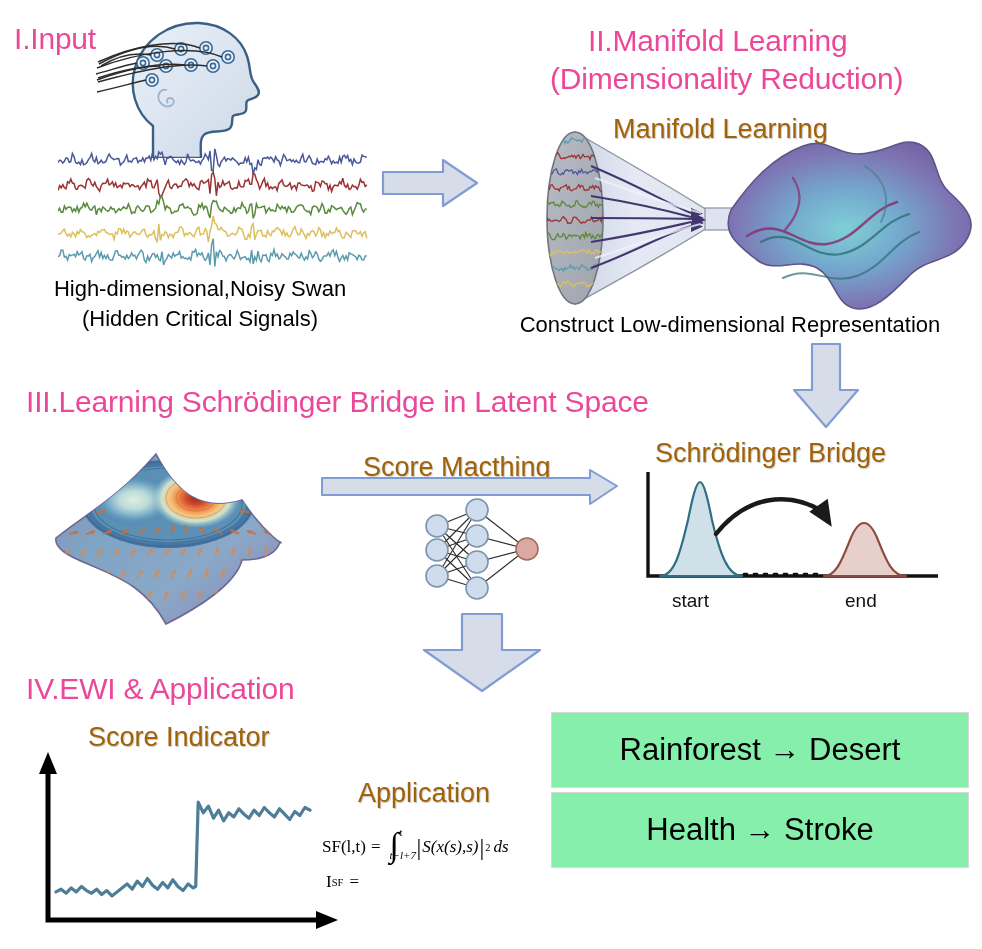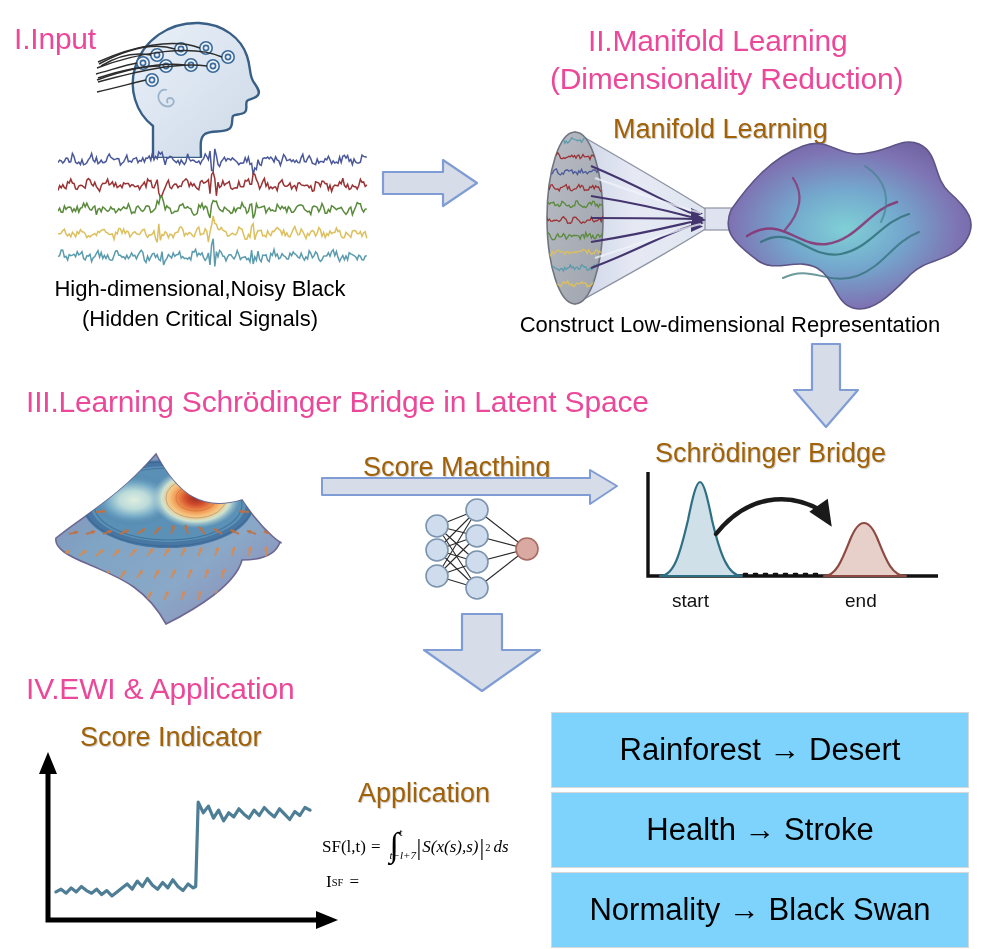--- a/index.html
+++ b/index.html
@@ -21,21 +21,21 @@
   }
   .caption{
     font-size:22px;color:#000;white-space:nowrap;text-align:center;
   }
   .small-label{font-size:19px;color:#111;white-space:nowrap;}
 
   
   .app-box{
     border:1px solid #d8d8d8;
     display:flex;align-items:center;justify-content:center;
-    font-size:31px;color:#000;background:#7dd3fc;
+    font-size:31px;color:#000;background:#86efac;
     box-sizing:border-box;
   }
 
   
   .formula{
     font-family:"Liberation Serif", serif;
     color:#000;
   }
   .frm-line{display:flex;align-items:center;white-space:nowrap;}
   .f-it{font-style:italic;}
@@ -114,21 +114,21 @@
   <div class="abs" style="left:58px;top:140px;width:310px;height:135px;">
     <svg id="eegsvg" width="310" height="135" viewBox="0 0 310 135">
         <path d="M0.0 22.6 L1.6 20.1 L3.2 20.9 L4.8 23.1 L6.4 21.3 L8.0 18.0 L9.6 18.2 L11.2 22.3 L12.8 21.7 L14.4 13.4 L16.0 16.5 L17.6 22.4 L19.2 23.6 L20.8 22.1 L22.4 24.5 L24.0 19.7 L25.6 24.7 L27.2 24.2 L28.8 22.7 L30.4 19.6 L32.0 17.7 L33.6 13.6 L35.2 20.2 L36.8 22.0 L38.4 17.4 L40.0 23.7 L41.6 22.5 L43.2 20.2 L44.8 22.6 L46.4 22.5 L48.0 21.5 L49.6 16.7 L51.2 14.1 L52.8 17.3 L54.4 18.3 L56.0 19.6 L57.6 19.1 L59.2 18.5 L60.8 18.7 L62.4 25.1 L64.0 23.2 L65.6 22.1 L67.2 18.8 L68.8 15.2 L70.4 21.7 L72.0 21.1 L73.6 22.1 L75.2 19.0 L76.8 18.4 L78.4 17.8 L80.0 22.6 L81.6 20.4 L83.2 21.2 L84.8 17.8 L86.4 21.9 L88.0 18.1 L89.6 18.2 L91.2 16.0 L92.8 20.3 L94.4 12.8 L96.0 19.7 L97.6 16.4 L99.2 18.7 L100.8 11.9 L102.4 14.1 L104.0 12.3 L105.6 18.5 L107.2 24.8 L108.8 18.5 L110.4 18.1 L112.0 16.4 L113.6 16.8 L115.2 19.8 L116.8 21.1 L118.4 22.7 L120.0 20.5 L121.6 24.2 L123.2 20.0 L124.8 22.5 L126.4 24.5 L128.0 21.8 L129.6 13.8 L131.2 19.0 L132.8 21.1 L134.4 20.0 L136.0 20.5 L137.6 22.0 L139.2 22.5 L140.8 21.0 L142.4 24.1 L144.0 20.4 L145.6 18.7 L147.2 13.9 L148.8 16.5 L150.4 19.7 L152.0 11.0 L153.6 30.4 L155.2 31.0 L156.8 8.9 L158.4 15.6 L160.0 24.4 L161.6 26.4 L163.2 21.7 L164.8 19.6 L166.4 17.3 L168.0 20.9 L169.6 18.6 L171.2 19.0 L172.8 20.1 L174.4 17.9 L176.0 19.4 L177.6 20.7 L179.2 22.3 L180.8 24.7 L182.4 23.0 L184.0 23.3 L185.6 22.8 L187.2 17.8 L188.8 21.9 L190.4 17.3 L192.0 24.4 L193.6 23.5 L195.2 34.7 L196.8 28.0 L198.4 29.5 L200.0 19.7 L201.6 24.4 L203.2 25.3 L204.8 18.5 L206.4 17.8 L208.0 18.3 L209.6 17.0 L211.2 18.8 L212.8 17.1 L214.4 19.0 L216.0 22.0 L217.6 16.7 L219.2 19.9 L220.8 20.8 L222.4 25.3 L224.0 20.2 L225.6 14.6 L227.2 16.6 L228.8 20.6 L230.4 20.1 L232.0 19.3 L233.6 21.6 L235.2 19.9 L236.8 22.3 L238.4 20.3 L240.0 22.6 L241.6 22.7 L243.2 17.6 L244.8 14.3 L246.4 21.6 L248.0 21.9 L249.6 18.3 L251.2 15.7 L252.8 18.8 L254.4 23.3 L256.0 23.9 L257.6 24.7 L259.2 19.0 L260.8 23.1 L262.4 21.5 L264.0 21.5 L265.6 22.2 L267.2 18.7 L268.8 19.8 L270.4 16.3 L272.0 19.8 L273.6 23.7 L275.2 20.8 L276.8 23.1 L278.4 22.2 L280.0 23.2 L281.6 17.1 L283.2 22.5 L284.8 16.2 L286.4 15.3 L288.0 18.1 L289.6 15.6 L291.2 21.3 L292.8 19.5 L294.4 24.6 L296.0 19.0 L297.6 21.9 L299.2 23.0 L300.8 23.0 L302.4 22.2 L304.0 15.1 L305.6 16.4 L307.2 16.8 L308.8 17.4 " fill="none" stroke="#4a5899" stroke-width="1.5"></path>
         <path d="M0.0 50.5 L1.6 45.7 L3.2 47.8 L4.8 44.6 L6.4 47.7 L8.0 48.8 L9.6 41.9 L11.2 43.1 L12.8 39.1 L14.4 43.0 L16.0 43.4 L17.6 49.0 L19.2 49.4 L20.8 46.0 L22.4 45.3 L24.0 45.5 L25.6 46.9 L27.2 48.2 L28.8 40.2 L30.4 38.6 L32.0 40.0 L33.6 44.4 L35.2 45.9 L36.8 42.2 L38.4 46.7 L40.0 48.8 L41.6 51.3 L43.2 45.7 L44.8 43.2 L46.4 43.4 L48.0 42.9 L49.6 39.2 L51.2 44.9 L52.8 44.0 L54.4 41.8 L56.0 46.3 L57.6 42.9 L59.2 47.5 L60.8 46.4 L62.4 45.1 L64.0 47.8 L65.6 42.9 L67.2 43.9 L68.8 43.4 L70.4 43.5 L72.0 46.6 L73.6 44.8 L75.2 44.9 L76.8 46.7 L78.4 46.5 L80.0 45.7 L81.6 49.5 L83.2 46.2 L84.8 44.5 L86.4 42.1 L88.0 47.0 L89.6 39.1 L91.2 41.2 L92.8 40.5 L94.4 47.4 L96.0 47.8 L97.6 43.7 L99.2 39.7 L100.8 52.9 L102.4 57.3 L104.0 55.3 L105.6 51.0 L107.2 47.4 L108.8 43.3 L110.4 40.3 L112.0 47.4 L113.6 48.6 L115.2 45.5 L116.8 44.1 L118.4 44.3 L120.0 47.6 L121.6 46.0 L123.2 46.4 L124.8 41.7 L126.4 40.5 L128.0 38.9 L129.6 40.6 L131.2 46.5 L132.8 42.7 L134.4 45.8 L136.0 43.9 L137.6 46.7 L139.2 48.6 L140.8 49.7 L142.4 41.7 L144.0 40.5 L145.6 43.1 L147.2 42.5 L148.8 41.4 L150.4 39.7 L152.0 53.6 L153.6 34.4 L155.2 32.2 L156.8 38.6 L158.4 55.8 L160.0 42.2 L161.6 47.4 L163.2 46.1 L164.8 40.8 L166.4 45.1 L168.0 43.7 L169.6 42.9 L171.2 41.6 L172.8 48.1 L174.4 49.4 L176.0 48.1 L177.6 47.8 L179.2 48.0 L180.8 41.5 L182.4 46.6 L184.0 46.8 L185.6 46.8 L187.2 40.3 L188.8 41.1 L190.4 39.1 L192.0 44.3 L193.6 44.3 L195.2 33.7 L196.8 34.4 L198.4 39.6 L200.0 42.9 L201.6 48.9 L203.2 45.5 L204.8 41.4 L206.4 38.5 L208.0 46.3 L209.6 43.0 L211.2 48.8 L212.8 46.8 L214.4 48.6 L216.0 47.2 L217.6 46.8 L219.2 50.6 L220.8 43.5 L222.4 41.9 L224.0 39.9 L225.6 44.8 L227.2 46.2 L228.8 46.3 L230.4 45.1 L232.0 43.0 L233.6 48.9 L235.2 46.4 L236.8 45.5 L238.4 49.7 L240.0 43.1 L241.6 42.9 L243.2 44.9 L244.8 45.3 L246.4 45.7 L248.0 45.3 L249.6 45.3 L251.2 47.7 L252.8 45.8 L254.4 51.2 L256.0 50.6 L257.6 41.8 L259.2 42.4 L260.8 43.1 L262.4 46.4 L264.0 41.1 L265.6 41.4 L267.2 43.7 L268.8 43.5 L270.4 49.7 L272.0 45.3 L273.6 51.4 L275.2 46.7 L276.8 45.1 L278.4 45.4 L280.0 45.8 L281.6 41.8 L283.2 43.9 L284.8 38.2 L286.4 45.3 L288.0 47.3 L289.6 44.3 L291.2 49.4 L292.8 48.7 L294.4 45.1 L296.0 46.8 L297.6 46.5 L299.2 49.1 L300.8 45.5 L302.4 39.3 L304.0 42.3 L305.6 41.9 L307.2 46.4 L308.8 44.9 " fill="none" stroke="#9b3234" stroke-width="1.5"></path>
         <path d="M0.0 71.2 L1.6 68.2 L3.2 72.3 L4.8 72.2 L6.4 65.9 L8.0 69.4 L9.6 67.5 L11.2 67.1 L12.8 67.5 L14.4 71.8 L16.0 68.8 L17.6 71.3 L19.2 66.5 L20.8 72.1 L22.4 68.2 L24.0 67.6 L25.6 63.2 L27.2 66.9 L28.8 63.1 L30.4 66.8 L32.0 69.7 L33.6 70.2 L35.2 67.2 L36.8 66.0 L38.4 74.8 L40.0 69.2 L41.6 68.4 L43.2 71.7 L44.8 67.0 L46.4 68.2 L48.0 70.0 L49.6 71.4 L51.2 70.3 L52.8 67.0 L54.4 69.2 L56.0 68.8 L57.6 72.7 L59.2 71.0 L60.8 68.6 L62.4 70.3 L64.0 68.7 L65.6 66.9 L67.2 68.2 L68.8 68.6 L70.4 64.0 L72.0 68.1 L73.6 73.4 L75.2 72.2 L76.8 72.7 L78.4 67.2 L80.0 66.0 L81.6 68.1 L83.2 70.5 L84.8 71.4 L86.4 69.6 L88.0 66.2 L89.6 65.7 L91.2 66.6 L92.8 72.4 L94.4 71.6 L96.0 69.9 L97.6 68.2 L99.2 60.9 L100.8 63.8 L102.4 56.4 L104.0 56.7 L105.6 62.2 L107.2 69.6 L108.8 65.9 L110.4 67.5 L112.0 68.2 L113.6 73.4 L115.2 72.9 L116.8 71.3 L118.4 71.5 L120.0 70.8 L121.6 65.4 L123.2 65.0 L124.8 63.8 L126.4 67.8 L128.0 67.9 L129.6 66.8 L131.2 68.2 L132.8 68.7 L134.4 73.0 L136.0 75.2 L137.6 74.6 L139.2 73.4 L140.8 64.9 L142.4 67.4 L144.0 63.5 L145.6 69.1 L147.2 66.2 L148.8 67.3 L150.4 73.8 L152.0 77.9 L153.6 64.4 L155.2 60.6 L156.8 61.5 L158.4 61.2 L160.0 66.4 L161.6 69.4 L163.2 70.7 L164.8 71.6 L166.4 67.2 L168.0 68.5 L169.6 70.2 L171.2 71.1 L172.8 73.3 L174.4 72.8 L176.0 67.9 L177.6 71.6 L179.2 68.4 L180.8 67.7 L182.4 68.4 L184.0 62.8 L185.6 66.6 L187.2 67.4 L188.8 73.2 L190.4 71.5 L192.0 64.6 L193.6 64.0 L195.2 78.3 L196.8 74.2 L198.4 63.8 L200.0 67.8 L201.6 67.6 L203.2 67.2 L204.8 66.4 L206.4 66.2 L208.0 72.9 L209.6 69.9 L211.2 67.9 L212.8 70.7 L214.4 69.8 L216.0 71.1 L217.6 71.2 L219.2 64.4 L220.8 66.9 L222.4 69.1 L224.0 66.4 L225.6 68.4 L227.2 67.3 L228.8 72.0 L230.4 66.7 L232.0 68.4 L233.6 72.2 L235.2 72.2 L236.8 70.3 L238.4 67.3 L240.0 65.7 L241.6 65.0 L243.2 65.0 L244.8 65.6 L246.4 69.3 L248.0 70.7 L249.6 71.8 L251.2 71.2 L252.8 74.5 L254.4 67.3 L256.0 66.1 L257.6 66.4 L259.2 67.4 L260.8 71.8 L262.4 68.9 L264.0 63.5 L265.6 66.9 L267.2 73.3 L268.8 73.2 L270.4 69.6 L272.0 71.8 L273.6 65.9 L275.2 66.6 L276.8 68.1 L278.4 69.8 L280.0 68.4 L281.6 68.3 L283.2 67.3 L284.8 70.2 L286.4 72.6 L288.0 74.3 L289.6 72.3 L291.2 68.4 L292.8 67.1 L294.4 74.7 L296.0 70.8 L297.6 67.0 L299.2 62.6 L300.8 63.7 L302.4 63.8 L304.0 69.5 L305.6 72.0 L307.2 69.1 L308.8 69.0 " fill="none" stroke="#5a8a3c" stroke-width="1.5"></path>
         <path d="M0.0 93.8 L1.6 94.0 L3.2 93.1 L4.8 90.6 L6.4 89.3 L8.0 93.8 L9.6 96.0 L11.2 93.9 L12.8 96.9 L14.4 92.2 L16.0 94.2 L17.6 96.9 L19.2 91.7 L20.8 93.8 L22.4 89.6 L24.0 91.8 L25.6 91.9 L27.2 93.8 L28.8 97.5 L30.4 95.7 L32.0 96.9 L33.6 95.4 L35.2 94.5 L36.8 93.4 L38.4 95.4 L40.0 91.3 L41.6 92.4 L43.2 90.4 L44.8 89.7 L46.4 89.5 L48.0 92.3 L49.6 92.9 L51.2 94.5 L52.8 94.2 L54.4 93.9 L56.0 99.4 L57.6 92.4 L59.2 93.8 L60.8 88.5 L62.4 88.6 L64.0 93.3 L65.6 89.1 L67.2 93.6 L68.8 91.1 L70.4 92.0 L72.0 97.0 L73.6 94.6 L75.2 92.7 L76.8 91.8 L78.4 93.5 L80.0 94.2 L81.6 94.4 L83.2 91.8 L84.8 89.7 L86.4 89.3 L88.0 95.0 L89.6 97.4 L91.2 94.8 L92.8 94.9 L94.4 94.0 L96.0 90.9 L97.6 98.8 L99.2 102.4 L100.8 83.8 L102.4 100.4 L104.0 94.6 L105.6 95.4 L107.2 91.8 L108.8 93.2 L110.4 97.8 L112.0 94.2 L113.6 94.6 L115.2 97.6 L116.8 93.3 L118.4 92.4 L120.0 92.1 L121.6 87.4 L123.2 86.8 L124.8 89.3 L126.4 95.9 L128.0 93.4 L129.6 94.7 L131.2 92.5 L132.8 93.3 L134.4 95.5 L136.0 96.7 L137.6 92.6 L139.2 88.5 L140.8 87.1 L142.4 94.8 L144.0 94.0 L145.6 93.9 L147.2 88.7 L148.8 91.3 L150.4 102.1 L152.0 91.8 L153.6 85.3 L155.2 76.0 L156.8 83.4 L158.4 84.3 L160.0 89.1 L161.6 89.9 L163.2 87.5 L164.8 90.1 L166.4 91.0 L168.0 91.8 L169.6 96.2 L171.2 95.8 L172.8 94.3 L174.4 93.2 L176.0 94.3 L177.6 94.9 L179.2 92.4 L180.8 87.1 L182.4 88.5 L184.0 89.0 L185.6 94.4 L187.2 99.2 L188.8 99.3 L190.4 94.5 L192.0 97.2 L193.6 86.0 L195.2 83.7 L196.8 99.8 L198.4 93.9 L200.0 90.6 L201.6 90.8 L203.2 90.3 L204.8 96.0 L206.4 95.4 L208.0 97.1 L209.6 90.9 L211.2 94.1 L212.8 95.7 L214.4 91.2 L216.0 91.6 L217.6 89.3 L219.2 87.6 L220.8 89.1 L222.4 90.3 L224.0 94.6 L225.6 90.2 L227.2 95.7 L228.8 92.9 L230.4 96.3 L232.0 96.9 L233.6 93.3 L235.2 89.3 L236.8 86.6 L238.4 91.3 L240.0 94.8 L241.6 94.4 L243.2 89.0 L244.8 91.5 L246.4 94.8 L248.0 98.5 L249.6 93.5 L251.2 95.4 L252.8 91.8 L254.4 90.5 L256.0 91.8 L257.6 96.0 L259.2 93.3 L260.8 87.6 L262.4 89.7 L264.0 96.3 L265.6 92.4 L267.2 97.6 L268.8 93.7 L270.4 95.3 L272.0 90.9 L273.6 93.6 L275.2 92.4 L276.8 92.4 L278.4 88.0 L280.0 91.6 L281.6 90.5 L283.2 96.1 L284.8 97.9 L286.4 97.5 L288.0 92.4 L289.6 93.9 L291.2 95.6 L292.8 97.4 L294.4 91.0 L296.0 90.6 L297.6 90.8 L299.2 93.6 L300.8 93.8 L302.4 91.6 L304.0 96.5 L305.6 92.8 L307.2 91.7 L308.8 98.2 " fill="none" stroke="#ddc05e" stroke-width="1.5"></path>
         <path d="M0.0 116.5 L1.6 115.8 L3.2 110.1 L4.8 110.2 L6.4 117.2 L8.0 116.3 L9.6 120.0 L11.2 114.6 L12.8 115.7 L14.4 115.1 L16.0 114.2 L17.6 116.8 L19.2 111.7 L20.8 114.9 L22.4 113.8 L24.0 111.7 L25.6 118.5 L27.2 119.9 L28.8 115.8 L30.4 116.1 L32.0 114.4 L33.6 121.6 L35.2 117.8 L36.8 116.5 L38.4 113.3 L40.0 110.7 L41.6 117.2 L43.2 112.6 L44.8 118.4 L46.4 115.4 L48.0 118.5 L49.6 115.0 L51.2 119.1 L52.8 120.3 L54.4 120.0 L56.0 115.6 L57.6 110.9 L59.2 110.7 L60.8 115.3 L62.4 115.2 L64.0 117.3 L65.6 116.6 L67.2 118.9 L68.8 115.2 L70.4 118.6 L72.0 116.7 L73.6 113.0 L75.2 116.0 L76.8 115.2 L78.4 118.8 L80.0 115.2 L81.6 112.4 L83.2 110.3 L84.8 112.3 L86.4 120.2 L88.0 122.4 L89.6 116.2 L91.2 120.3 L92.8 117.1 L94.4 113.9 L96.0 113.4 L97.6 117.4 L99.2 114.8 L100.8 119.4 L102.4 120.6 L104.0 111.7 L105.6 125.0 L107.2 120.7 L108.8 118.6 L110.4 114.6 L112.0 116.3 L113.6 118.1 L115.2 113.1 L116.8 116.3 L118.4 114.8 L120.0 114.5 L121.6 111.8 L123.2 118.0 L124.8 116.5 L126.4 118.6 L128.0 118.0 L129.6 119.3 L131.2 117.4 L132.8 119.9 L134.4 111.5 L136.0 112.1 L137.6 109.4 L139.2 116.0 L140.8 113.2 L142.4 114.9 L144.0 112.9 L145.6 117.6 L147.2 120.4 L148.8 118.1 L150.4 112.9 L152.0 124.9 L153.6 104.8 L155.2 98.8 L156.8 126.5 L158.4 111.7 L160.0 116.8 L161.6 110.4 L163.2 112.1 L164.8 116.0 L166.4 116.4 L168.0 120.9 L169.6 116.9 L171.2 114.8 L172.8 114.8 L174.4 116.9 L176.0 118.9 L177.6 116.1 L179.2 110.6 L180.8 114.4 L182.4 119.5 L184.0 117.7 L185.6 117.3 L187.2 116.7 L188.8 119.6 L190.4 118.4 L192.0 121.8 L193.6 110.1 L195.2 124.0 L196.8 116.9 L198.4 120.3 L200.0 111.2 L201.6 119.3 L203.2 121.7 L204.8 115.1 L206.4 115.4 L208.0 114.8 L209.6 120.1 L211.2 121.6 L212.8 113.4 L214.4 115.4 L216.0 109.6 L217.6 116.2 L219.2 114.0 L220.8 118.8 L222.4 117.7 L224.0 113.7 L225.6 115.6 L227.2 116.5 L228.8 118.9 L230.4 118.9 L232.0 113.2 L233.6 115.6 L235.2 112.0 L236.8 113.9 L238.4 115.0 L240.0 117.1 L241.6 118.1 L243.2 113.3 L244.8 117.3 L246.4 120.2 L248.0 116.9 L249.6 118.9 L251.2 110.8 L252.8 113.3 L254.4 117.7 L256.0 115.9 L257.6 111.9 L259.2 113.7 L260.8 119.2 L262.4 121.3 L264.0 119.7 L265.6 116.1 L267.2 115.9 L268.8 115.7 L270.4 112.7 L272.0 116.2 L273.6 111.6 L275.2 109.8 L276.8 115.7 L278.4 111.5 L280.0 117.4 L281.6 121.4 L283.2 118.0 L284.8 115.5 L286.4 119.7 L288.0 115.9 L289.6 120.0 L291.2 112.7 L292.8 113.9 L294.4 114.7 L296.0 115.6 L297.6 116.7 L299.2 119.7 L300.8 115.2 L302.4 116.3 L304.0 119.8 L305.6 120.0 L307.2 116.2 L308.8 115.6 " fill="none" stroke="#5b9bad" stroke-width="1.5"></path>
       </svg>
   </div>
 
-  <div class="abs caption" style="left:20px;top:276px;width:360px;">High-dimensional,Noisy Black</div>
+  <div class="abs caption" style="left:20px;top:276px;width:360px;">High-dimensional,Noisy Swan</div>
   <div class="abs caption" style="left:20px;top:306px;width:360px;">(Hidden Critical Signals)</div>
 
   <div class="abs" style="left:381px;top:155px;width:100px;height:56px;">
     <svg width="100" height="56" viewBox="0 0 100 56">
       <polygon points="2,17 62,17 62,5 96,28 62,51 62,39 2,39" fill="#d6dce8" stroke="#7f9dd4" stroke-width="2.2" stroke-linejoin="round"></polygon>
     </svg>
   </div>
 
   <div class="abs sec-title" style="left:588px;top:24px;">II.Manifold Learning</div>
   <div class="abs sec-title" style="left:550px;top:62px;">(Dimensionality Reduction)</div>
@@ -468,21 +468,21 @@
   <div class="abs small-label" style="left:845px;top:590px;">end</div>
 
   <div class="abs" style="left:420px;top:612px;width:124px;height:82px;">
     <svg width="124" height="82" viewBox="0 0 124 82">
       <polygon points="42,2 82,2 82,38 120,38 62,79 4,38 42,38" fill="#d6dce8" stroke="#7f9dd4" stroke-width="2.2" stroke-linejoin="round"></polygon>
     </svg>
   </div>
 
   <div class="abs sec-title" style="left:26px;top:672px;">IV.EWI &amp; Application</div>
 
-  <div class="abs sub-title" style="left:80px;top:722px;">Score Indicator</div>
+  <div class="abs sub-title" style="left:88px;top:722px;">Score Indicator</div>
 
   <div class="abs" style="left:22px;top:748px;width:320px;height:192px;">
     <svg id="scoresvg" width="320" height="192" viewBox="0 0 320 192">
         <path d="M26 22 L26 172 L298 172" fill="none" stroke="#000000" stroke-width="5"></path>
         <polygon points="26,4 17,26 35,26" fill="#000000"></polygon>
         <polygon points="316,172 294,163 294,181" fill="#000000"></polygon>
         <path d="M34.0 143.9 L39.1 141.2 L44.2 145.2 L49.2 139.9 L54.3 143.9 L59.4 138.5 L64.5 142.6 L69.6 145.2 L74.6 141.2 L79.7 146.6 L84.8 142.6 L89.9 147.9 L95.0 143.9 L100.0 139.9 L105.1 135.9 L110.2 141.2 L115.3 133.2 L120.4 138.5 L125.4 130.5 L130.5 137.2 L135.6 141.2 L140.7 134.5 L145.8 139.9 L150.8 131.8 L155.9 138.5 L161.0 142.6 L166.1 135.9 L171.2 139.9 L173.7 138.5 L176.2 54.1 L181.3 64.8 L186.4 58.1 L191.5 70.2 L196.6 62.2 L201.6 72.9 L206.7 64.8 L211.8 68.9 L216.9 60.8 L222.0 66.2 L227.0 70.2 L232.1 62.2 L237.2 67.5 L242.3 59.5 L247.4 64.8 L252.4 68.9 L257.5 60.8 L262.6 66.2 L267.7 71.5 L272.8 63.5 L277.8 67.5 L282.9 59.5 L288.0 62.2 " fill="none" stroke="#4e7d96" stroke-width="3.2" stroke-linejoin="round" stroke-linecap="round"></path>
       </svg>
   </div>
 
@@ -508,15 +508,14 @@
 
     <div class="frm-line" style="margin-left:4px;">
       <span class="f-up">I</span>
         <span class="sub f-up">SF</span>
       <span style="margin:0 6px;">=</span>
     </div>
   </div>
 
   <div class="abs app-box" style="left:551px;top:712px;width:418px;height:76px;">Rainforest → Desert</div>
   <div class="abs app-box" style="left:551px;top:792px;width:418px;height:76px;">Health → Stroke</div>
-  <div class="abs app-box" style="left:551px;top:872px;width:418px;height:76px;">Normality → Black Swan</div>
 
 </div>
 
 </body></html>

